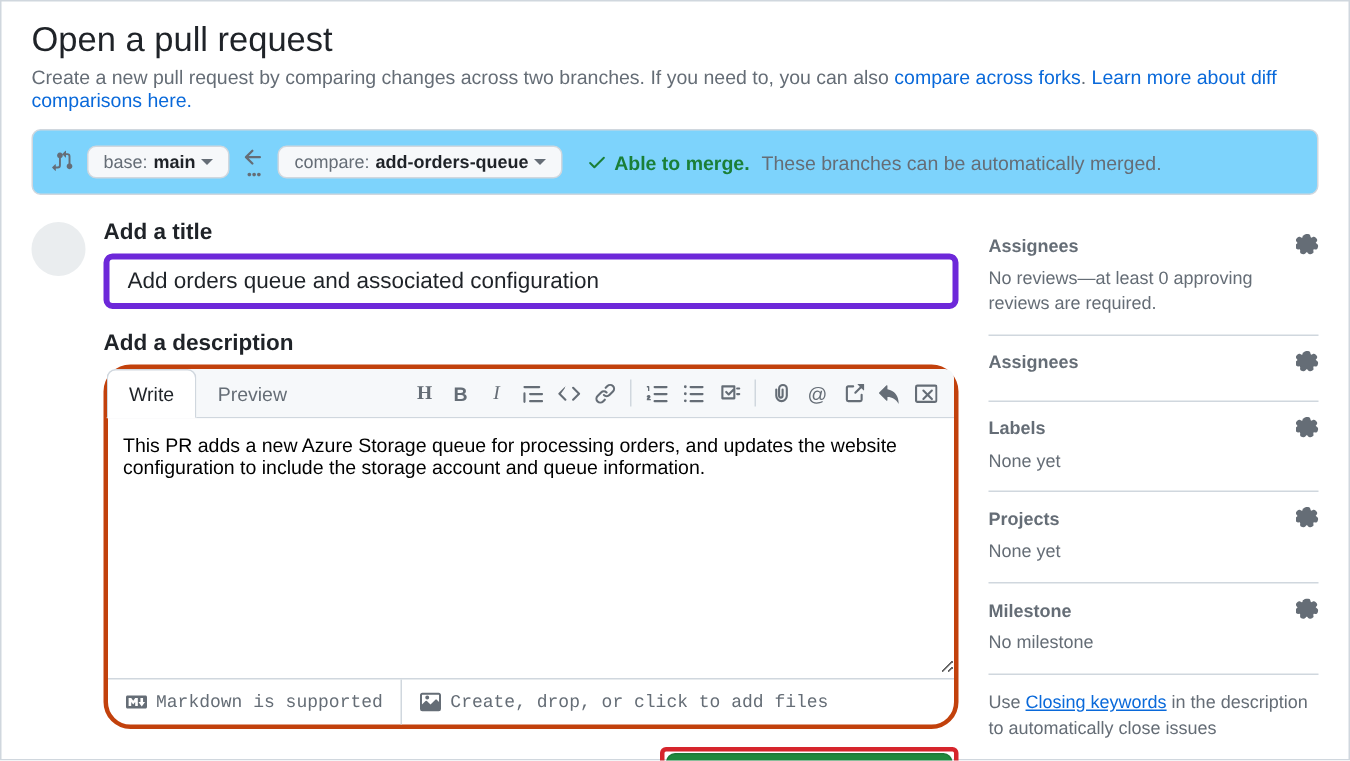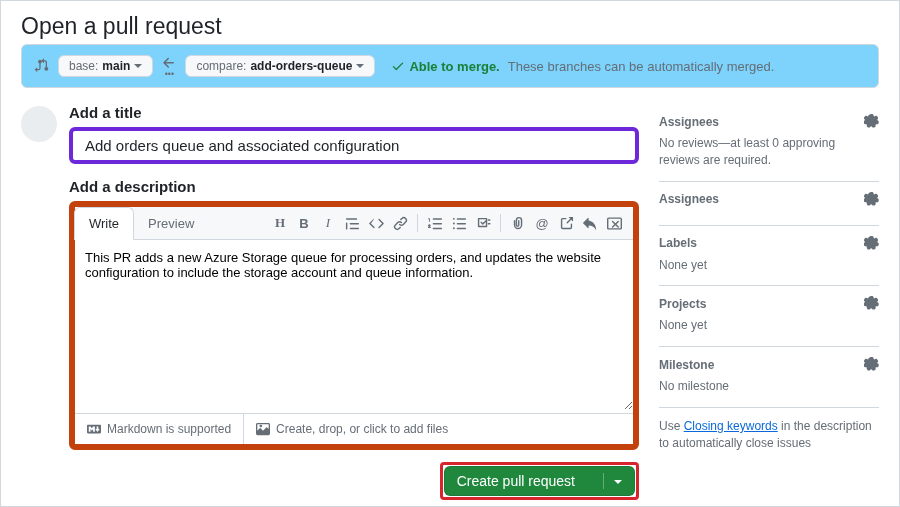--- a/index.html
+++ b/index.html
@@ -20,32 +20,32 @@
   .merge-desc { color: #656d76; font-size: 13px; }
 
   .main-grid { display: grid; grid-template-columns: 1fr 220px; gap: 20px; }
   .avatar-col { display: flex; gap: 12px; }
   .avatar { width: 36px; height: 36px; border-radius: 50%; background: #eaedef; flex-shrink: 0; margin-top: 2px; }
   .form-col { flex: 1; }
 
   .field-label { font-size: 15px; font-weight: 600; margin-bottom: 6px; }
   .title-input { width: 100%; border: 4px solid #6d28d9; border-radius: 6px; padding: 6px 12px; font-size: 15px; margin-bottom: 14px; color: #1f2328; }
   
-  .desc-box { border: 6px solid #c2410c; border-radius: 6px; background: #fff; }
+  .desc-box { border: 3px solid #c2410c; border-radius: 18px; background: #fff; }
   .tabs-row { display: flex; align-items: center; background: #f6f8fa; border-bottom: 1px solid #d0d7de; border-radius: 6px 6px 0 0; }
   .tab { padding: 8px 14px; font-size: 13px; color: #656d76; cursor: pointer; border-right: 1px solid transparent; }
   .tab.active { background: #fff; border: 1px solid #d0d7de; border-bottom-color: #fff; border-radius: 6px 6px 0 0; margin-bottom: -1px; color: #1f2328; margin-left: -1px; }
   .toolbar { margin-left: auto; display: flex; align-items: center; gap: 2px; padding-right: 8px; }
   .tb-btn { width: 22px; height: 24px; display: flex; align-items: center; justify-content: center; cursor: pointer; color: #656d76; font-size: 13px; }
   .tb-btn svg { width: 15px; height: 15px; fill: #656d76; }
   .tb-sep { width: 1px; height: 18px; background: #d0d7de; margin: 0 4px; }
   
   .textarea { width: 100%; height: 170px; border: none; padding: 10px; font-size: 13px; font-family: inherit; resize: vertical; border-radius: 0 0 6px 6px; background: #fff; }
   .hints-row { display: flex; border-top: 1px solid #d0d7de; }
-  .hint { padding: 8px 12px; font-size: 12px; color: #656d76; display: flex; align-items: flex-end; gap: 6px; }
+  .hint { padding: 8px 12px; font-size: 12px; color: #656d76; display: flex; align-items: flex-end; gap: 6px; font-family: Liberation Mono, monospace; }
   .hint + .hint { border-left: 1px solid #d0d7de; }
   .hint svg { width: 14px; height: 14px; fill: #656d76; }
 
   .submit-row { display: flex; justify-content: flex-end; margin-top: 12px; }
   .create-btn-wrap { border: 3px solid #d6252c; border-radius: 4px; padding: 1px; }
   .create-btn { background: #1f883d; color: #fff; border: 1px solid rgba(27,31,36,0.15); border-radius: 6px; padding: 6px 12px; font-size: 14px; font-weight: 500; display: inline-flex; align-items: center; gap: 28px; cursor: pointer; }
   .create-btn .caret { border-left: 1px solid rgba(255,255,255,0.3); padding-left: 10px; }
 
   .sidebar { font-size: 12px; }
   .side-section { border-bottom: 1px solid #d0d7de; padding: 10px 0 12px 0; }
@@ -55,20 +55,25 @@
   .side-body { color: #656d76; line-height: 1.4; }
   .side-body .u { color: #656d76; text-decoration: underline; }
   .side-body a { color: #0969da; text-decoration: underline; }
   .arrow-wrap { display:flex; flex-direction:column; align-items:center; }
 </style>
 </head>
 <body>
 
 <div class="page">
   <h1>Open a pull request</h1>
+  <p class="subtitle">
+    <span>Create a new pull request by comparing changes across two branches. If you need to, you can also </span>
+    <a href="#">compare across forks</a><span>. </span>
+    <a href="#">Learn more about diff comparisons here.</a>
+  </p>
 
   <div class="compare-bar">
     <svg class="compare-icon" viewBox="0 0 16 16">
         <path d="M9.573.677 7.177 3.073a.25.25 0 0 0 0 .354l2.396 2.396A.25.25 0 0 0 10 5.646V4h1a1 1 0 0 1 1 1v5.628a2.251 2.251 0 1 0 1.5 0V5A2.5 2.5 0 0 0 11 2.5h-1V.854a.25.25 0 0 0-.427-.177ZM6 12V6.372a2.25 2.25 0 1 0-1.5 0V12a1 1 0 0 1-1 1H2v-1.646a.25.25 0 0 0-.427-.177L-.823 13.573a.25.25 0 0 0 0 .354l2.396 2.396A.25.25 0 0 0 2 16.146V14.5h1.5A2.5 2.5 0 0 0 6 12Z" transform="translate(1.5 0) scale(0.85)"></path>
       </svg>
     <button class="branch-btn">
       <span>base:</span>
       <strong>main</strong>
       <svg width="8" height="8" viewBox="0 0 8 8">
           <path d="M0 2l4 4 4-4z" fill="#656d76"></path>

